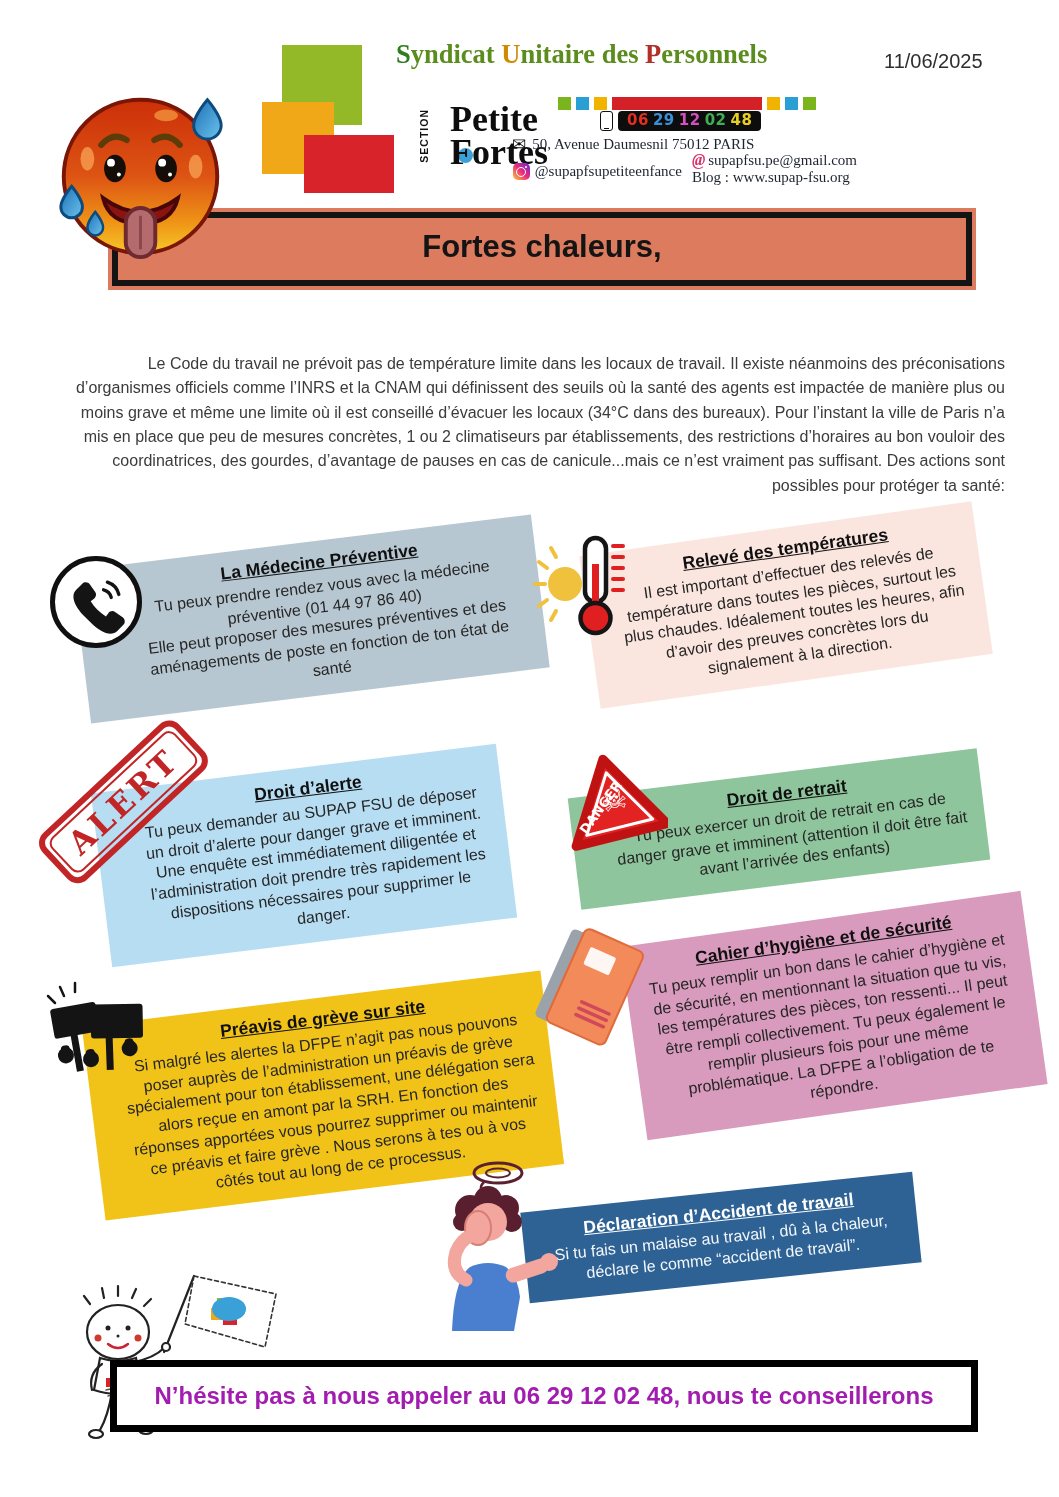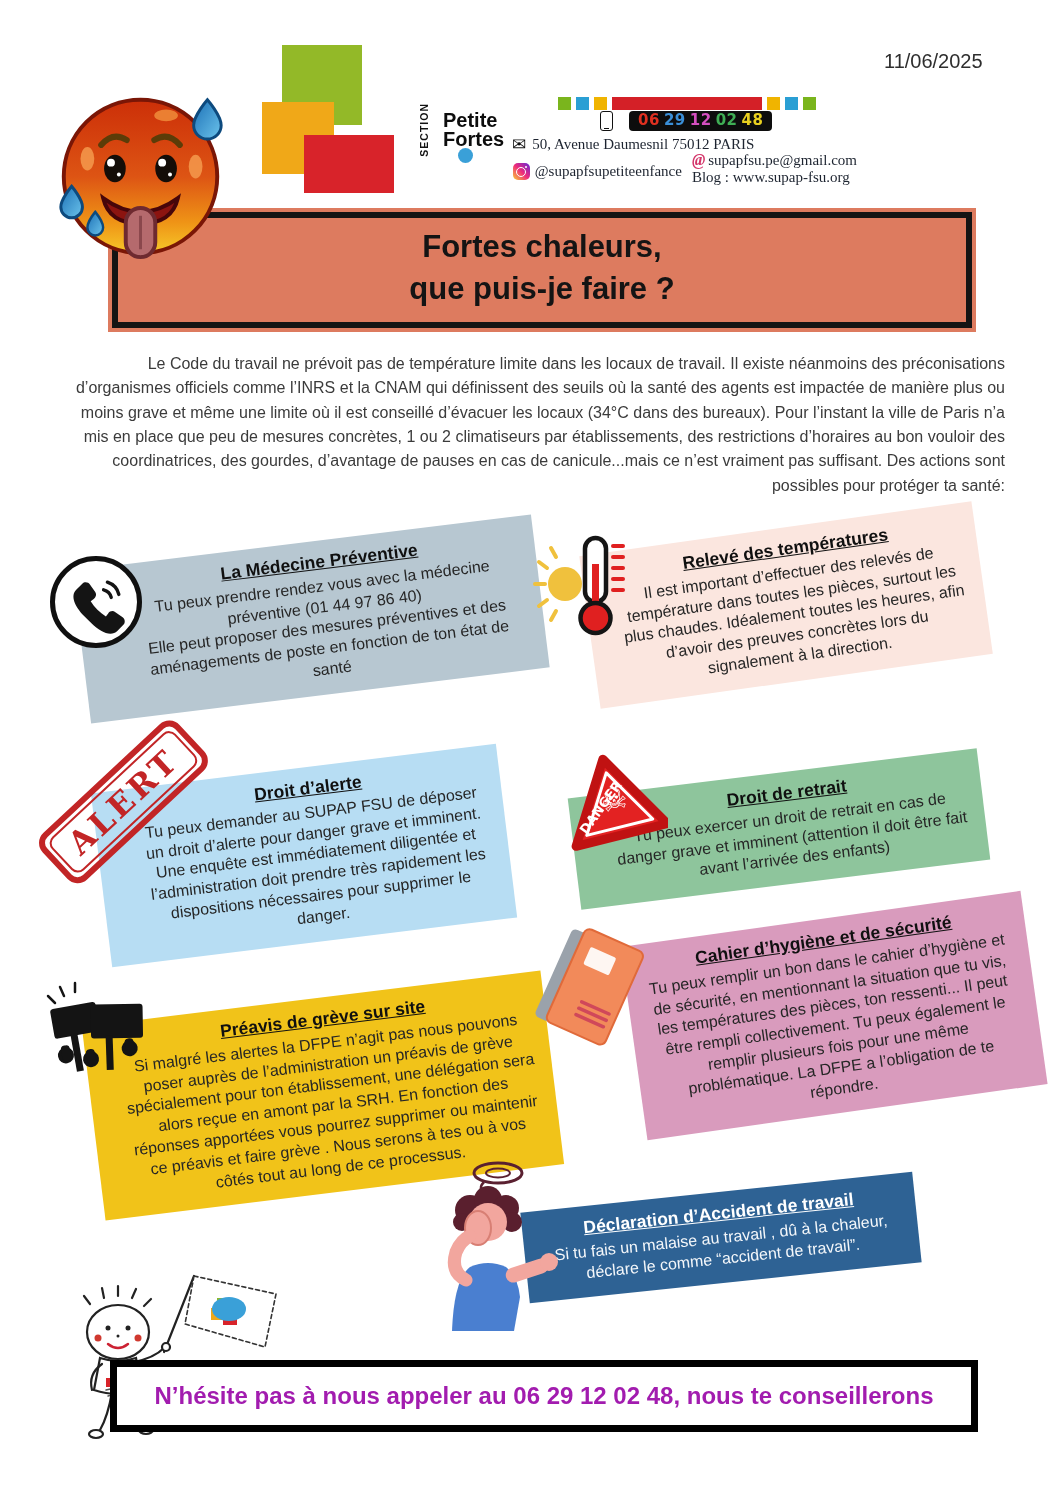--- a/index.html
+++ b/index.html
@@ -15,28 +15,28 @@
   #sq-yellow{left:0;top:62px;width:72px;height:72px;background:#f0a818;}
   #sq-red{left:42px;top:95px;width:90px;height:58px;background:#d8232a;}
   #blob{left:38px;top:10px;width:158px;height:128px;background:#3aa0d8;
         border-radius:46% 54% 58% 42% / 55% 48% 52% 45%;
         display:flex;flex-direction:column;align-items:center;justify-content:center;color:#fff;}
   #blob .supap{font-family:"DejaVu Serif",serif;font-style:italic;font-weight:bold;font-size:31px;line-height:.95;}
   #blob .fsu{font-weight:bold;font-size:31px;line-height:.95;letter-spacing:1px;}
   #blob-dot{left:196px;top:108px;width:15px;height:15px;border-radius:50%;background:#3aa0d8;}
   #section-block{left:418px;top:103px;display:flex;align-items:center;}
   #section-vert{writing-mode:vertical-rl;transform:rotate(180deg);font-size:10.5px;font-weight:bold;letter-spacing:1px;color:#111;}
-  #petite-enfance{margin-left:13px;font-weight:bold;font-size:20px;line-height:.92;color:#0d0d0d;}
+  #petite-enfance{margin-left:20px;font-weight:bold;font-size:36px;line-height:.92;color:#0d0d0d;font-family:Liberation Serif, serif;}
   #org-title{left:396px;top:40px;width:440px;font-family:"Liberation Serif",serif;
              font-size:26.5px;line-height:1.1;color:#5b8c1e;font-weight:bold;}
   
   #contact{left:512px;top:96px;width:345px;font-family:"Liberation Serif",serif;font-size:15px;color:#1d2430;}
   .swatch{display:inline-block;height:13px;margin-right:5px;vertical-align:middle;}
   #strip{margin-left:46px;height:13px;line-height:13px;}
-  #phone-row{margin:2px 0 0 88px;display:flex;align-items:center;gap:16px;}
+  #phone-row{margin:2px 0 0 88px;display:flex;align-items:center;gap:5px;}
   .ph{width:11px;height:18px;border:1.6px solid #111;border-radius:3px;display:inline-block;position:relative;}
   .ph::after{content:"";position:absolute;bottom:1px;left:3px;right:3px;height:1.5px;background:#111;}
   #phone-pill{background:#0d0d0d;border-radius:4px;padding:0 7px 2px;font-family:"DejaVu Sans",sans-serif;
               font-weight:bold;font-size:15px;letter-spacing:.5px;}
   #phone-pill span{margin:0 2px;}
   #addr-row{margin-top:3px;display:flex;align-items:center;gap:6px;}
   .env{font-size:17px;color:#111;}
   #bottom-row{display:flex;margin-top:2px;justify-content:flex-end;}
   #insta-row{display:flex;align-items:center;gap:5px;}
   .ig{width:17px;height:17px;border-radius:5px;background:linear-gradient(45deg,#f9ce34,#ee2a7b,#6228d7);
@@ -89,20 +89,21 @@
 <div class="abs" id="date">11/06/2025</div>
 
 <div class="abs" id="logo-cluster">
   <div class="sq" id="sq-green"></div>
   <div class="sq" id="sq-yellow"></div>
   <div class="sq" id="sq-red"></div>
   <div class="sq" id="blob-dot"></div>
 </div>
 
 <div class="abs" id="org-title">
+  <div><span style="color: rgb(46, 125, 30);">S</span><span>yndicat </span><span style="color: rgb(207, 138, 0);">U</span><span>nitaire des </span><span style="color: rgb(176, 48, 40);">P</span><span>ersonnels</span></div>
 </div>
 
 <div class="abs" id="section-block">
   <span id="section-vert">SECTION</span>
   <span id="petite-enfance">
     <span>Petite</span><br>
     <span>Fortes</span>
   </span>
 </div>
 
@@ -165,21 +166,20 @@
   <line x1="92" y1="136" x2="92" y2="170" stroke="#8a474c" stroke-width="3"></line>
   <path d="M160 18 c0 0 14 16 14 26 a14 14 0 1 1 -28 0 c0 -10 14 -26 14 -26 z" fill="url(#dropg)" stroke="#0d4a7e" stroke-width="3"></path>
   <path d="M22 106 c0 0 11 13 11 21 a11 11 0 1 1 -22 0 c0 -8 11 -21 11 -21 z" fill="url(#dropg)" stroke="#0d4a7e" stroke-width="3"></path>
   <path d="M46 132 c0 0 8 10 8 16 a8 8 0 1 1 -16 0 c0 -6 8 -16 8 -16 z" fill="url(#dropg)" stroke="#0d4a7e" stroke-width="2.5"></path>
 </svg>
 </div>
 
 <div class="abs" id="banner">
   <div id="banner-inner">
     <div class="banner-line">Fortes chaleurs,</div>
-    <div class="banner-line">que puis-je faire ?</div>
   </div>
 </div>
 
 <div class="abs" id="intro">Le Code du travail ne prévoit pas de température limite dans les locaux de travail. Il existe néanmoins des préconisations d’organismes officiels comme l’INRS et la CNAM qui définissent des seuils où la santé des agents est impactée de manière plus ou moins grave et même une limite où il est conseillé d’évacuer les locaux (34°C dans des bureaux). Pour l’instant la ville de Paris n’a mis en place que peu de mesures concrètes, 1 ou 2 climatiseurs par établissements, des restrictions d’horaires au bon vouloir des coordinatrices, des gourdes, d’avantage de pauses en cas de canicule...mais ce n’est vraiment pas suffisant. Des actions sont possibles pour protéger ta santé:</div>
 
 <div class="card" id="card-medecine">
   <h3>La Médecine Préventive</h3>
   <p>Tu peux prendre rendez vous avec la médecine préventive (01 44 97 86 40)
 Elle peut proposer des mesures préventives et des aménagements de poste  en fonction de ton état de santé</p>
 </div>

